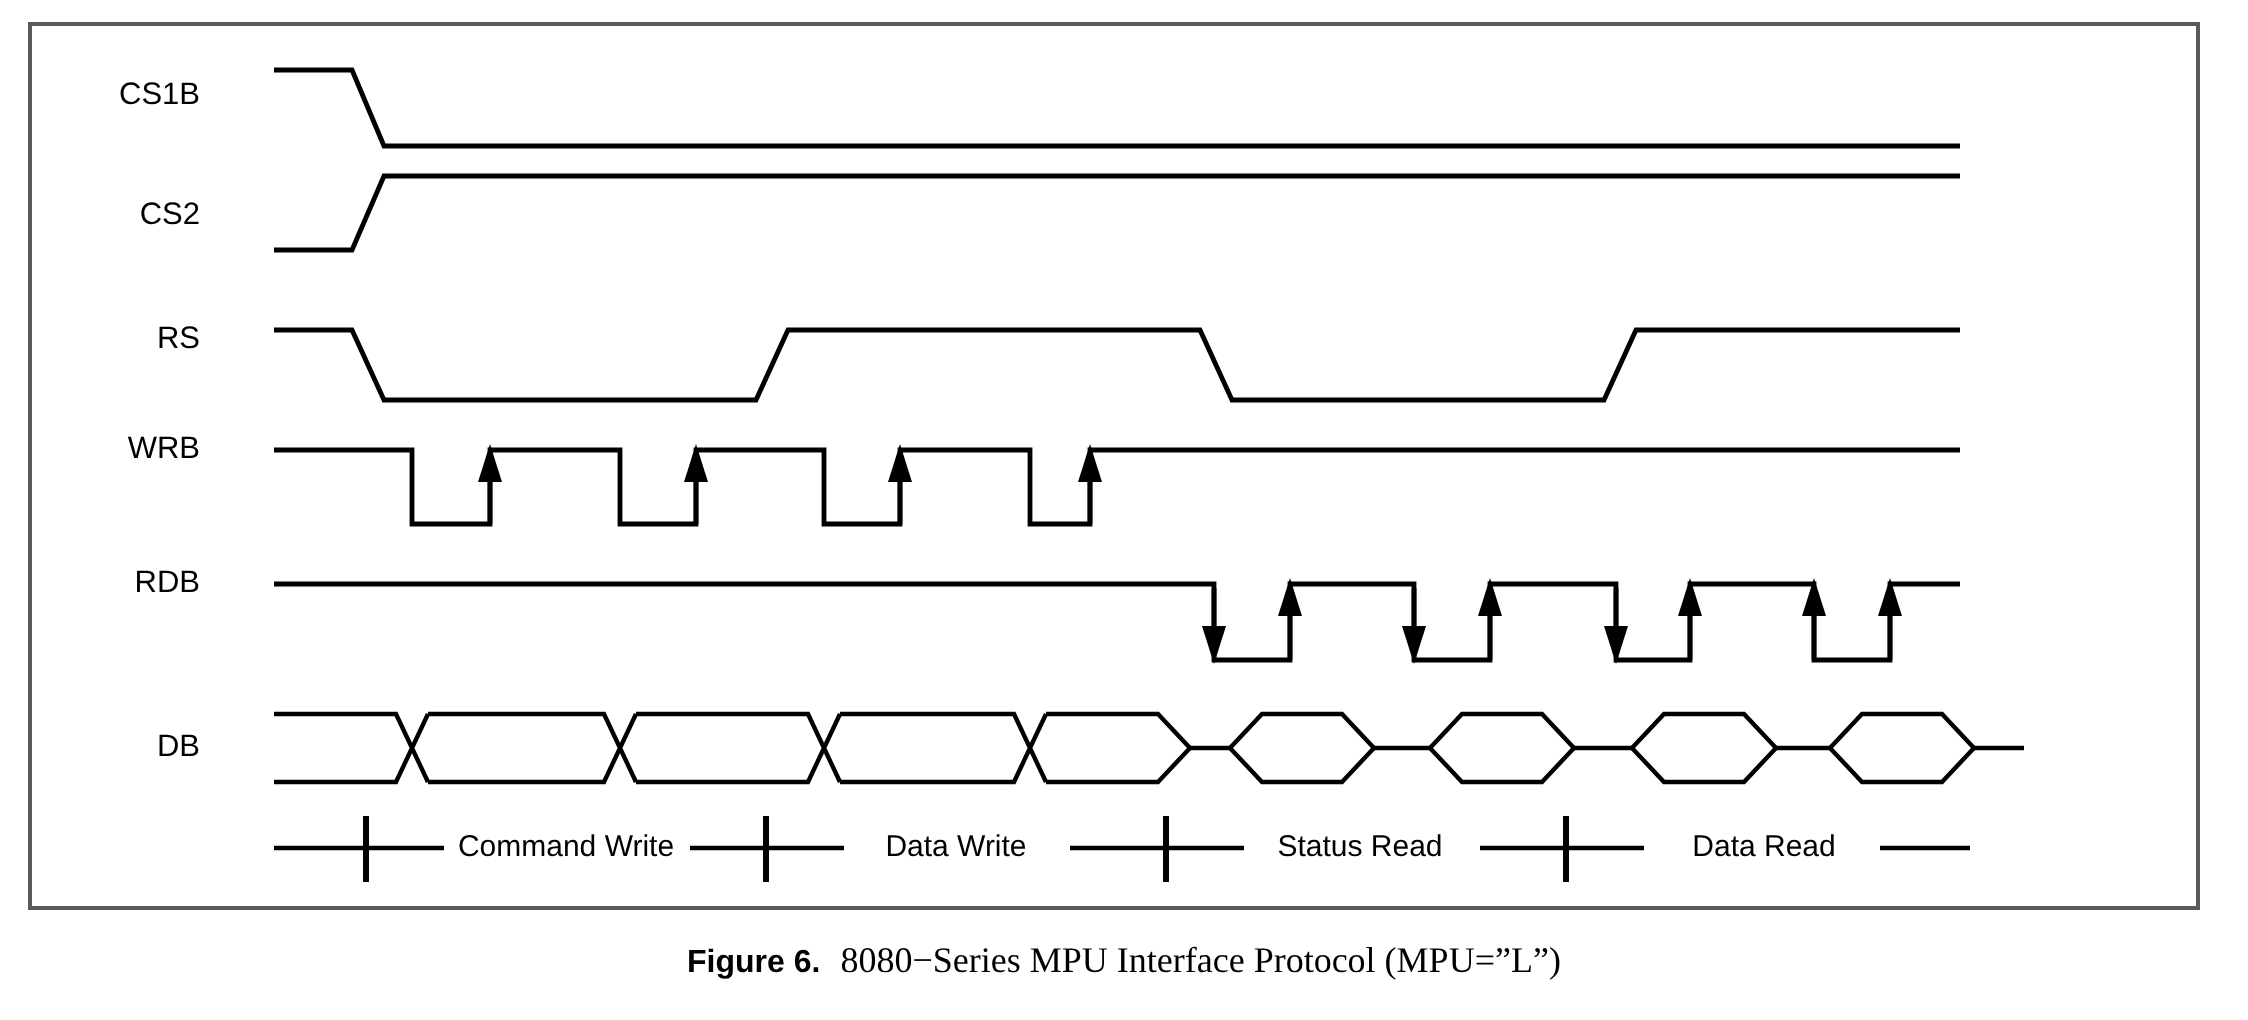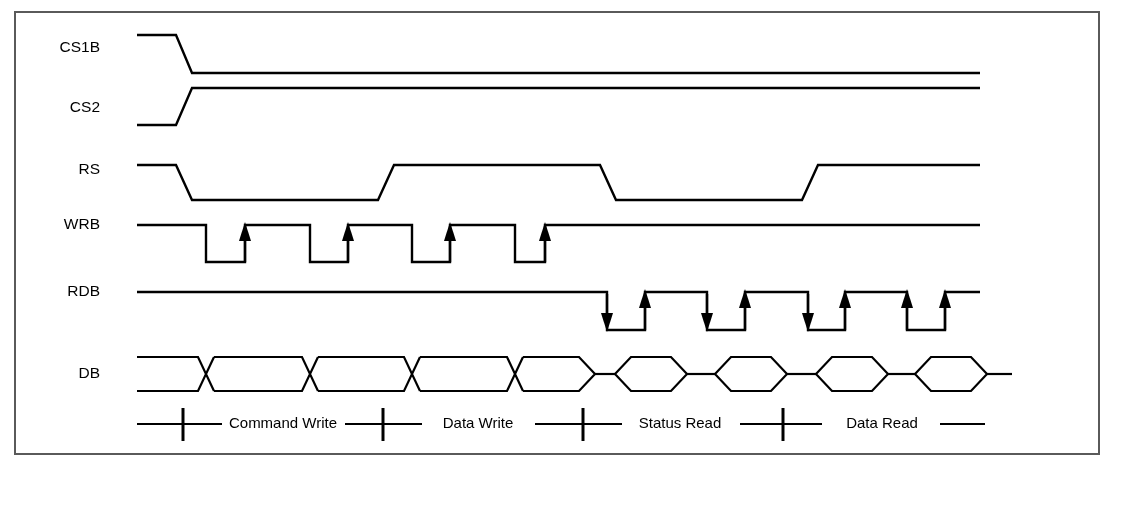--- a/index.html
+++ b/index.html
@@ -239,14 +239,17 @@
       <line class="phase-tick" x1="783" y1="408" x2="783" y2="441"></line>
 
       <text class="phase-label" x="283" y="424">Command Write</text>
       <text class="phase-label" x="478" y="424">Data Write</text>
       <text class="phase-label" x="680" y="424">Status Read</text>
       <text class="phase-label" x="882" y="424">Data Read</text>
     </g>
 
   </svg>
 
+  <div class="caption">
+    <span class="caption-num">Figure 6.</span><span class="caption-text">8080−Series MPU Interface Protocol (MPU=”L”)</span>
+  </div>
 
 </div>
 
 </body></html>

